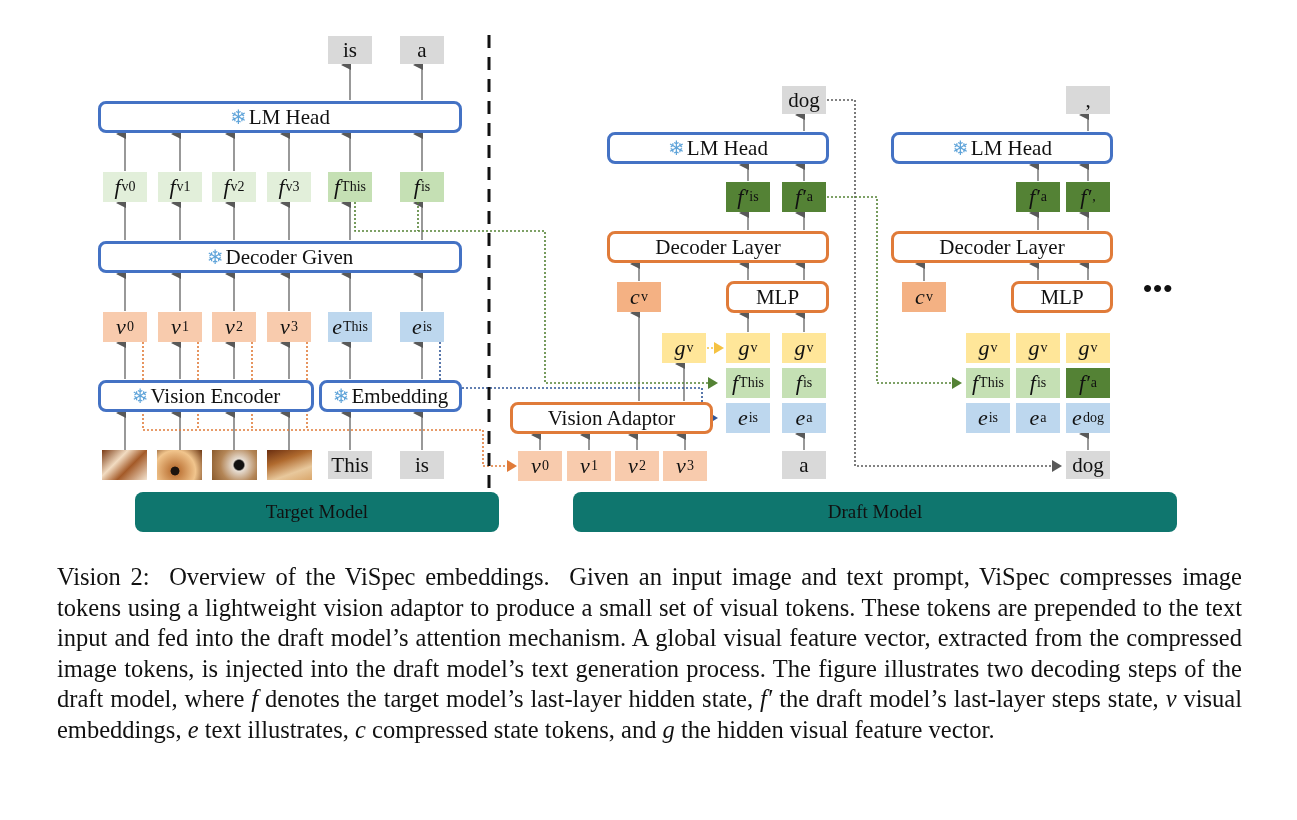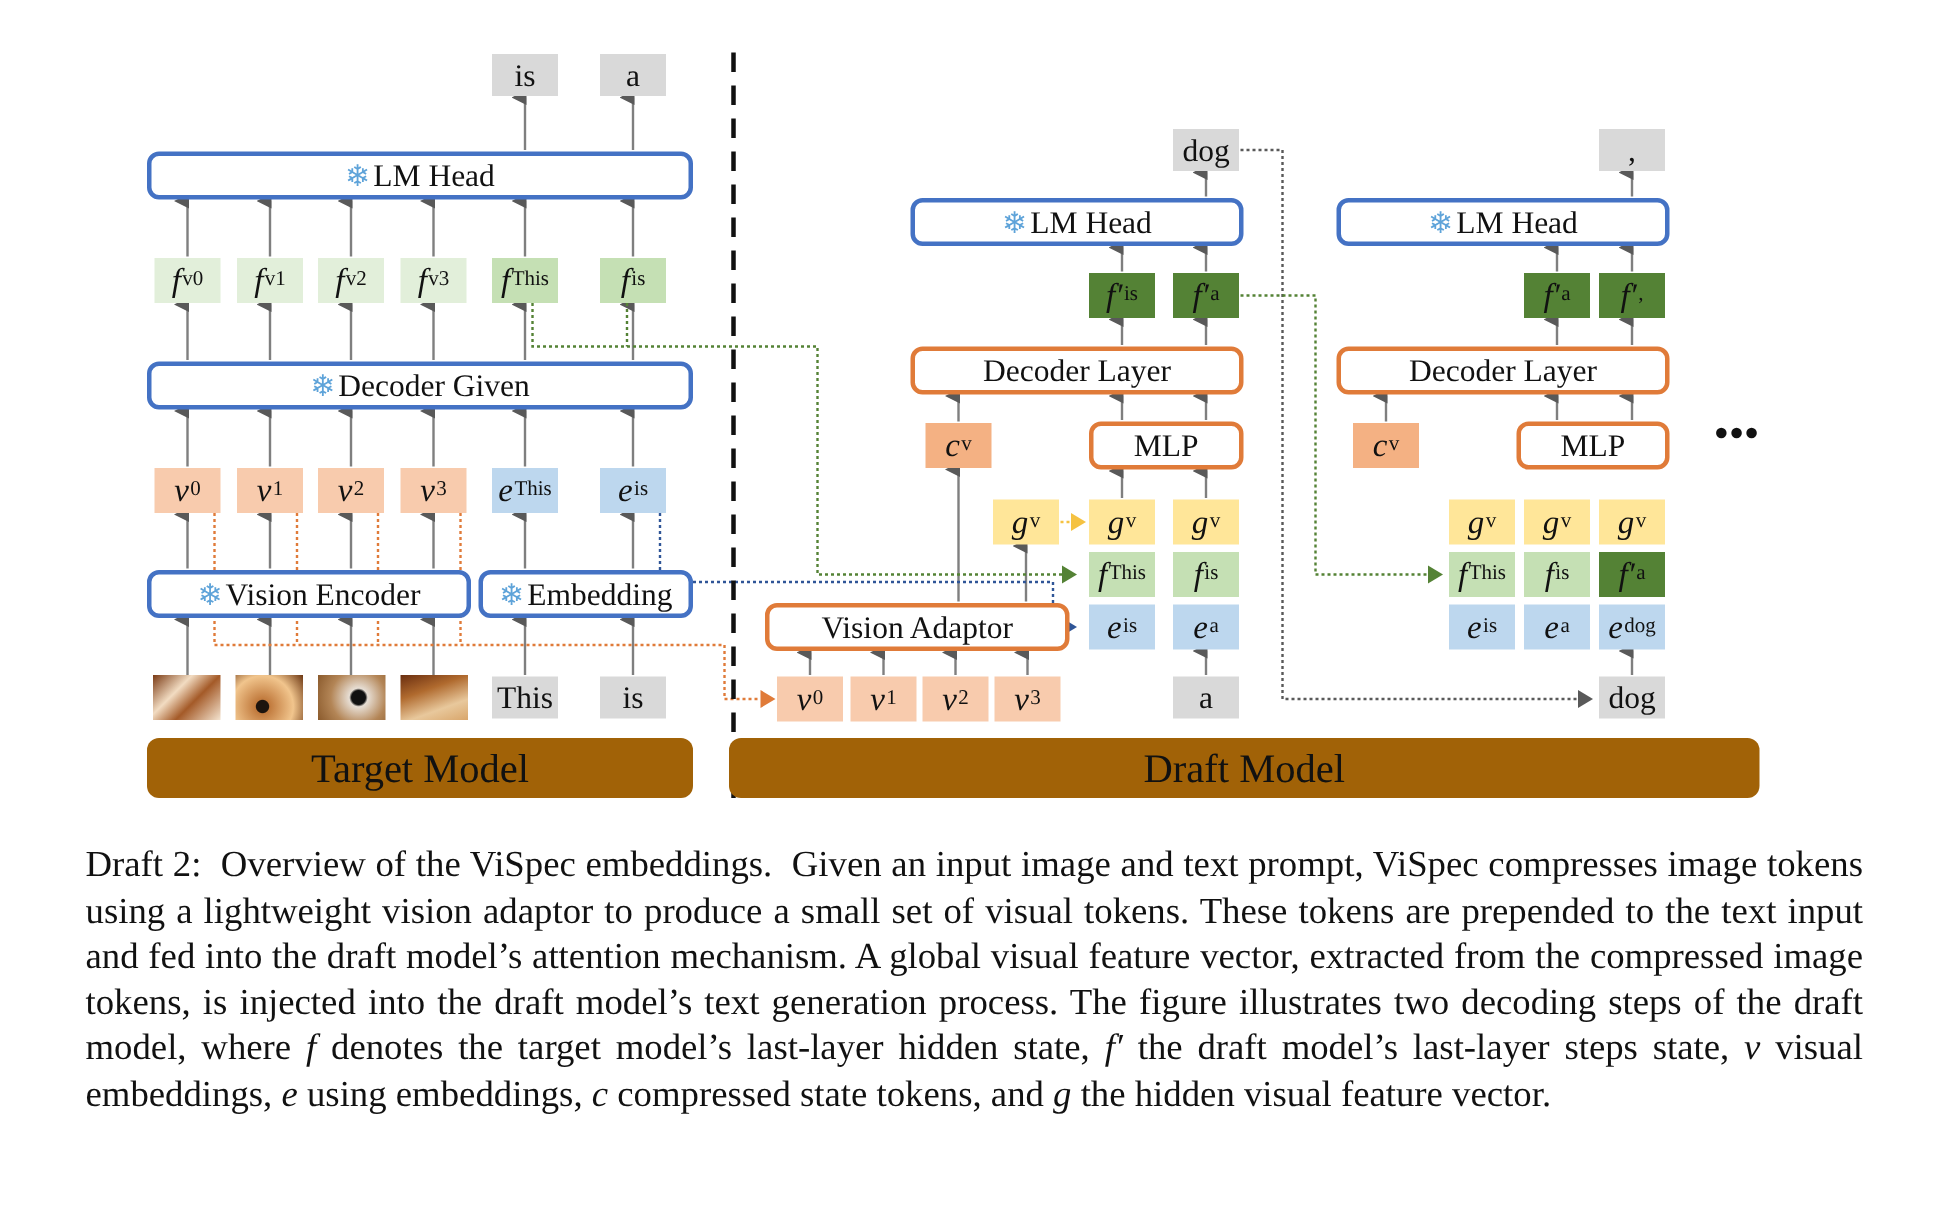--- a/index.html
+++ b/index.html
@@ -15,21 +15,21 @@
   .oblk { border:3px solid #e07b39; border-radius:8px; background:#fff; font-size:21px; }
   .flake { color:#5ea3d9; font-size:20px; margin-right:2px; }
   .c-gray { background:#d9d9d9; }
   .c-fl { background:#e2efda; }
   .c-fd { background:#c5e0b4; }
   .c-fdd { background:#548235; color:#111; }
   .c-v { background:#f8cbad; }
   .c-cv { background:#f4b183; }
   .c-e { background:#bdd7ee; }
   .c-g { background:#ffe699; }
-  .c-panel { background:#a16207; border-radius:8px; font-size:27px; font-style:normal; }
+  .c-panel { background:#0f766e; border-radius:8px; font-size:19px; font-style:normal;margin-left:37px; }
   svg#wires { position:absolute; left:0; top:0; }
   #caption { position:absolute; left:57px; top:562px; width:1185px;
              font-size:24.5px; line-height:30.5px; text-align:justify; color:#111; }
   #caption p { margin:0; }
   #caption i { font-style:italic; }
   .dots { position:absolute; font-size:26px; font-weight:bold; letter-spacing:1px; }
 </style>
 </head>
 <body>
 
@@ -175,21 +175,21 @@
   </div>
   <div id="s2-f"></div>
   <div class="box oblk" style="left:891px;top:231px;width:222px;height:32px;">Decoder Layer</div>
   <div id="s2-cv"></div>
   <div class="box oblk" style="left:1011px;top:281px;width:102px;height:32px;">MLP</div>
   <div id="s2-rows"></div>
   <div class="box c-gray word" style="left:1066px;top:451px;width:44px;height:28px;">dog</div>
 
   <div class="dots" style="left:1143px;top:274px;">•••</div>
 
-  <div class="box c-panel" style="left:486px;top:492px;width:687px;height:40px;">Draft Model</div>
+  <div class="box c-panel" style="left:536px;top:492px;width:604px;height:40px;">Draft Model</div>
 <div class="box tok c-fl" style="left: 103px; top: 172px; width: 44px; height: 30px;">
       <span>f</span>
       <sub>v0</sub>
     </div>
     <div class="box tok c-fl" style="left: 158px; top: 172px; width: 44px; height: 30px;">
       <span>f</span>
       <sub>v1</sub>
     </div>
     <div class="box tok c-fl" style="left: 212px; top: 172px; width: 44px; height: 30px;">
       <span>f</span>
@@ -332,21 +332,21 @@
       <sub>a</sub>
     </div>
     <div class="box tok c-e" style="left: 1066px; top: 403px; width: 44px; height: 30px;">
       <span>e</span>
       <sub>dog</sub>
     </div>
   </div>
 
 <div id="caption">
   <p>
-    <span>Draft 2:</span>&nbsp;
+    <span>Vision 2:</span>&nbsp;
     <span>Overview of the ViSpec embeddings.</span>&nbsp;
     <span>Given an input image and text prompt, ViSpec compresses image tokens using a lightweight vision adaptor to produce a small set of visual tokens.</span>
     <span>These tokens are prepended to the text input and fed into the draft model’s attention mechanism.</span>
     <span>A global visual feature vector, extracted from the compressed image tokens, is injected into the draft model’s text generation process.</span>
     <span>The figure illustrates two decoding steps of the draft model, where</span>
-    <span id="legend-parts"><i> f</i><span> denotes the target model’s last-layer hidden state, </span><i> f′</i><span> the draft model’s last-layer steps state, </span><i> v</i><span> visual embeddings, </span><i> e</i><span> using embeddings, </span><i> c</i><span> compressed state tokens, and </span><i> g</i><span> the hidden visual feature vector.</span></span>
+    <span id="legend-parts"><i> f</i><span> denotes the target model’s last-layer hidden state, </span><i> f′</i><span> the draft model’s last-layer steps state, </span><i> v</i><span> visual embeddings, </span><i> e</i><span> text illustrates, </span><i> c</i><span> compressed state tokens, and </span><i> g</i><span> the hidden visual feature vector.</span></span>
   </p>
 </div>
 
 </body></html>

